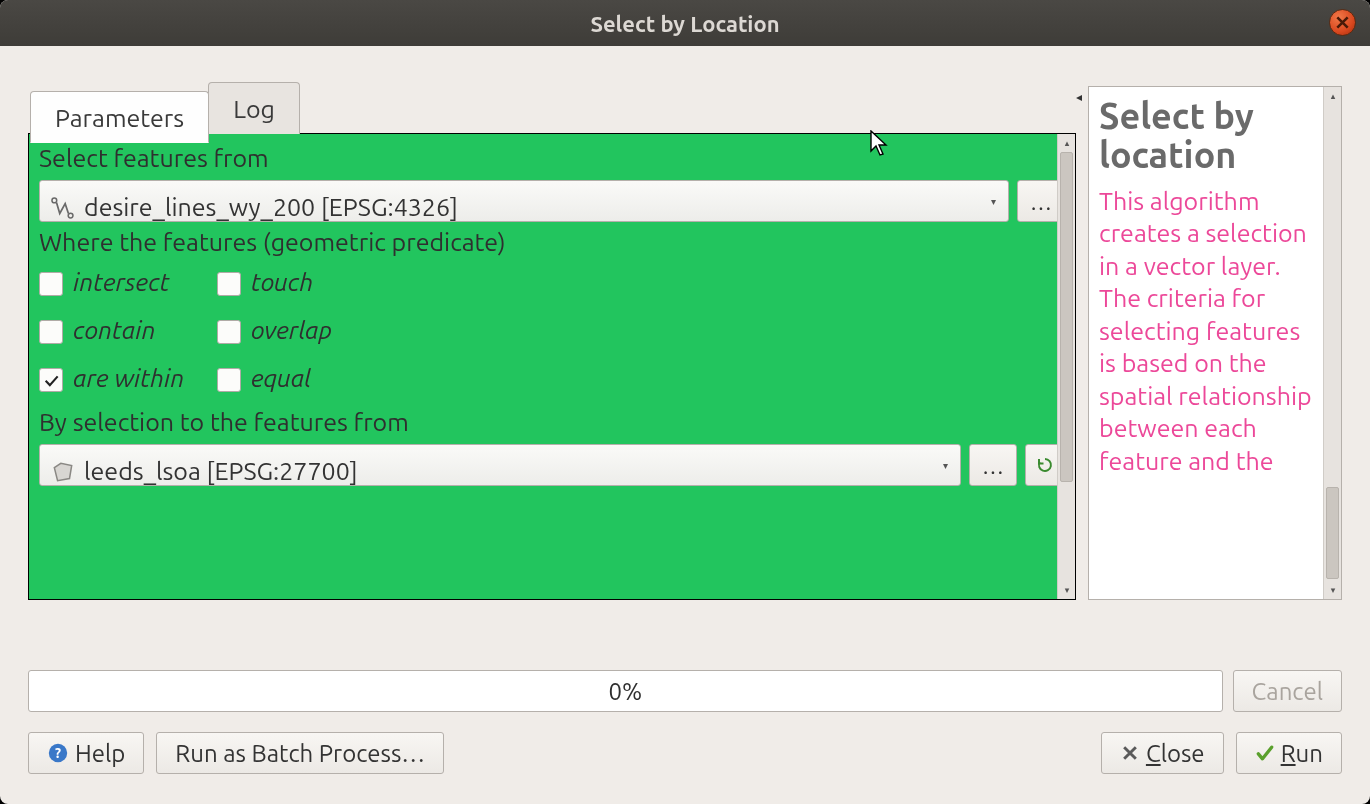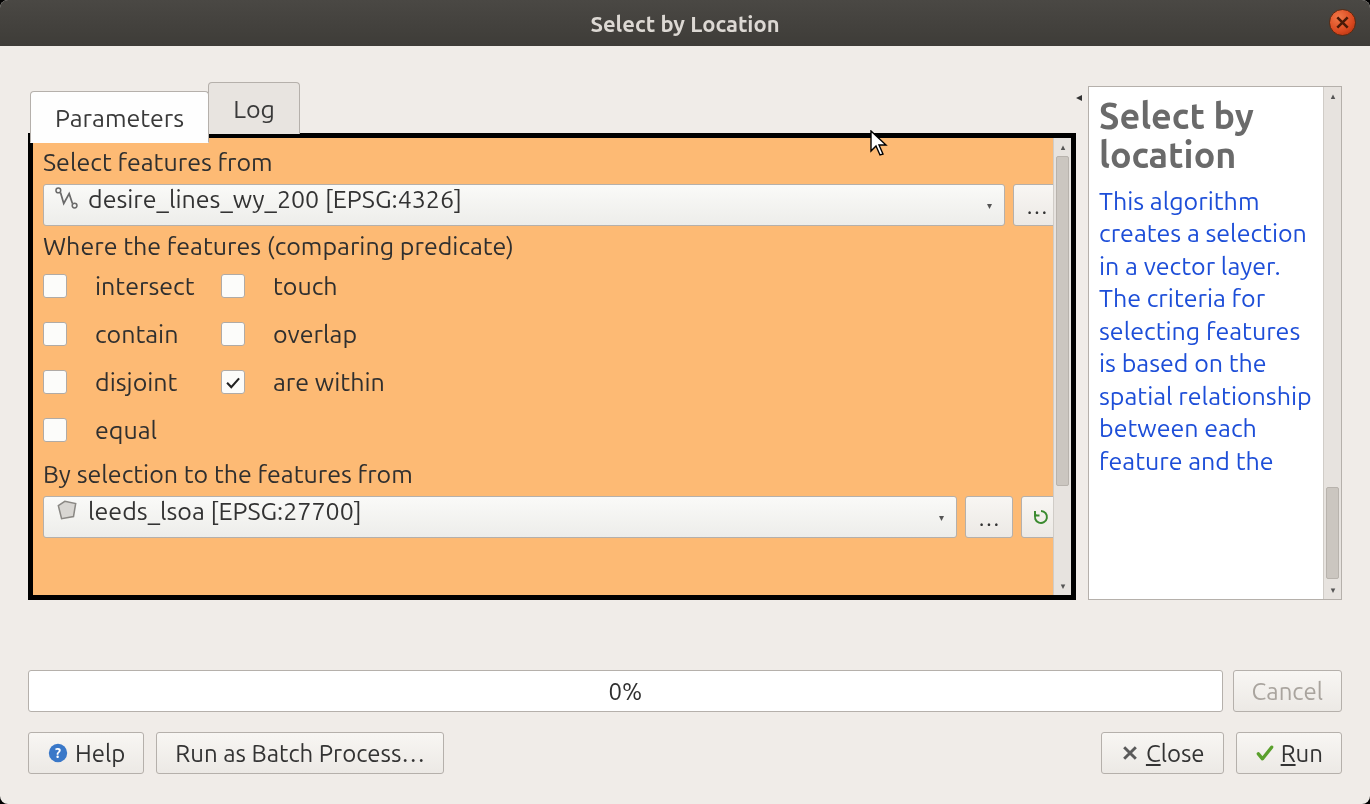--- a/index.html
+++ b/index.html
@@ -96,22 +96,22 @@
     cursor: pointer;
   }
   .tab.active {
     background: #fefefe;
     border-bottom: 1px solid #fefefe;
     position: relative;
     top: 9px;
   }
   .tab-panel {
     flex: 1;
-    border: 5px solid #000000;
-    background: #fdba74;
+    border: 1px solid #000000;
+    background: #22c55e;
     margin-top: -1px;
     display: flex;
     flex-direction: column;
     position: relative;
   }
   .params-scroll {
     flex: 1;
     overflow: hidden;
     position: relative;
   }
@@ -128,21 +128,21 @@
     gap: 8px;
     margin-bottom: 6px;
   }
   .combo {
     flex: 1;
     height: 42px;
     background: linear-gradient(to bottom, #fafaf8, #ededea);
     border: 1px solid #b5b0ab;
     border-radius: 3px;
     display: flex;
-    align-items: flex-start;
+    align-items: flex-end;
     padding: 0 10px;
     font-size: 25px;
     color: #333;
     position: relative;
     cursor: pointer;
   }
   .combo .caret {
     position: absolute;
     right: 12px;
     top: 50%;
@@ -171,25 +171,26 @@
   }
   .checkbox-grid {
     display: grid;
     grid-template-columns: 172px auto;
     row-gap: 20px;
     column-gap: 6px;
     margin: 12px 0 16px 0;
   }
   .cb-item {
     display: flex;
-    align-items: center;
-    gap: 28px;
+    align-items: flex-end;
+    gap: 10px;
     font-size: 25px;
     color: #2f2f2f;
     cursor: pointer;
+    font-style: italic;
   }
   .cb-box {
     width: 24px;
     height: 24px;
     background: #fcfcfa;
     border: 1px solid #b0aba6;
     border-radius: 3px;
     display: flex;
     align-items: center;
     justify-content: center;
@@ -241,21 +242,21 @@
   }
   .help-title {
     font-size: 36px;
     font-weight: bold;
     color: #6a6a6a;
     line-height: 1.08;
     margin: 4px 0 10px 0;
   }
   .help-body {
     font-size: 25px;
-    color: #1d4ed8;
+    color: #ec4899;
     line-height: 1.3;
     padding-right: 18px;
   }
   .bottom-bar {
     padding: 60px 28px 0 28px;
   }
   .progress-row {
     display: flex;
     gap: 10px;
     align-items: stretch;
@@ -344,42 +345,38 @@
                     <path d="M6 7 L9 17 L14 8 L17 17" fill="none" stroke="#6a6a6a" stroke-width="1.6"></path>
                   </svg>
                   <span>desire_lines_wy_200 [EPSG:4326]</span>
                   <span class="caret">▾</span>
                 </div>
                 <div class="btn-small">
                     <span>…</span>
                   </div>
               </div>
 
-              <div class="form-label">Where the features (comparing predicate)</div>
+              <div class="form-label">Where the features (geometric predicate)</div>
 
               <div class="checkbox-grid">
                 <div class="cb-item">
                   <div class="cb-box"></div>
                   <span>intersect</span>
                 </div>
                 <div class="cb-item">
                   <div class="cb-box"></div>
                   <span>touch</span>
                 </div>
                 <div class="cb-item">
                   <div class="cb-box"></div>
                   <span>contain</span>
                 </div>
                 <div class="cb-item">
                   <div class="cb-box"></div>
                   <span>overlap</span>
-                </div>
-                <div class="cb-item">
-                  <div class="cb-box"></div>
-                  <span>disjoint</span>
                 </div>
                 <div class="cb-item">
                   <div class="cb-box">✓</div>
                   <span>are within</span>
                 </div>
                 <div class="cb-item">
                   <div class="cb-box"></div>
                   <span>equal</span>
                 </div>
               </div>

